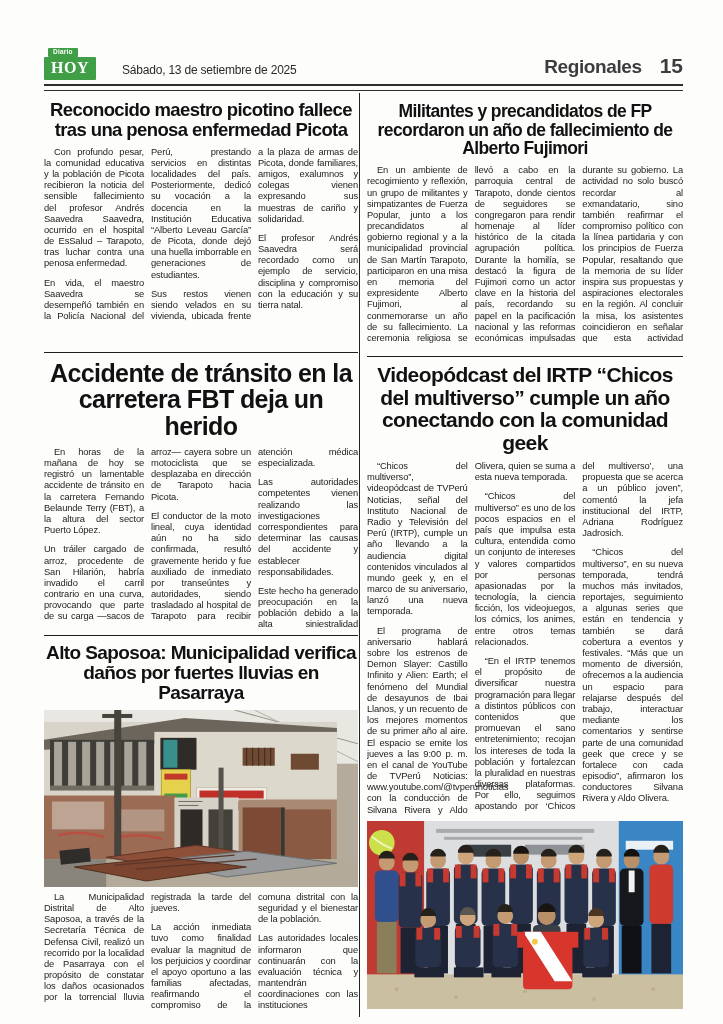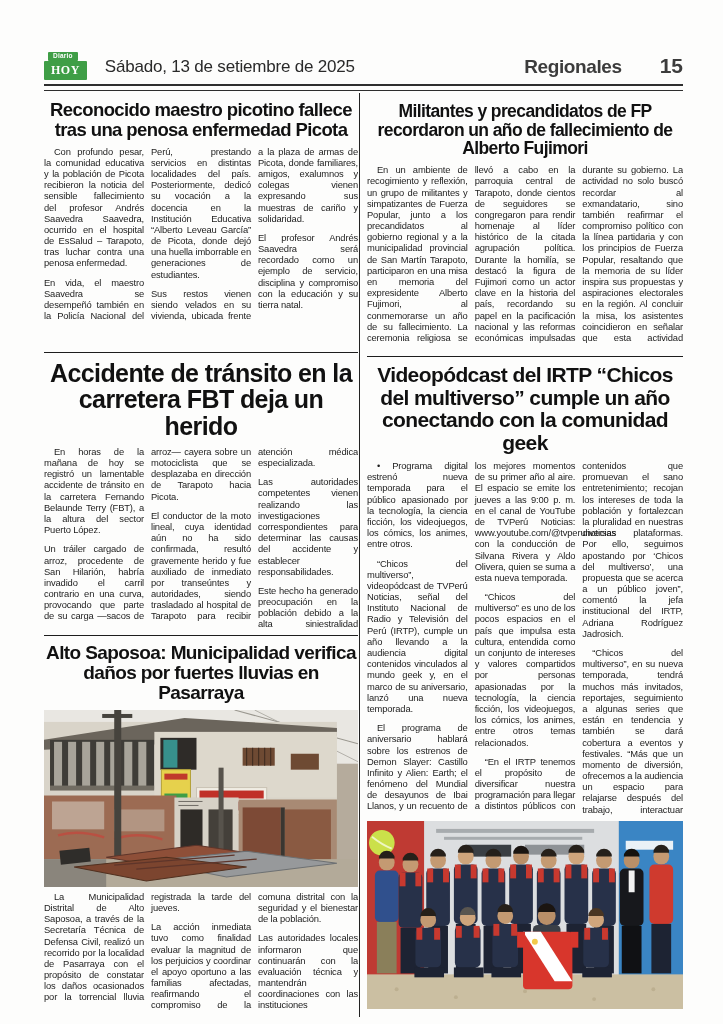--- a/index.html
+++ b/index.html
@@ -15,26 +15,26 @@
     overflow:hidden;
   }
   
   .header{display:flex;align-items:flex-end;height:36px;}
   .logo{display:flex;flex-direction:column;align-items:flex-start;line-height:1;}
   .logo-tab{
     background:#3f9e46;color:#fff;font-size:6.5px;font-weight:bold;
     padding:1.5px 5px;border-radius:1px;margin-left:4px;letter-spacing:.2px;
   }
   .logo-main{
-    background:#3f9e46;color:#fff;font-weight:bold;font-size:12px;
+    background:#3f9e46;color:#fff;font-weight:bold;font-size:16px;
     padding:3px 7px 4px;border-radius:1px;letter-spacing:.5px;
     font-family:"Liberation Serif","DejaVu Serif",serif;
   }
-  .date{font-size:17px;color:#2a2a2a;margin-left:18px;padding-bottom:3px;letter-spacing:-.2px;}
-  .header-right{margin-left:auto;display:flex;align-items:flex-end;gap:38px;padding-bottom:2px;justify-content:flex-end;}
+  .date{font-size:12px;color:#2a2a2a;margin-left:26px;padding-bottom:3px;letter-spacing:-.2px;}
+  .header-right{margin-left:auto;display:flex;align-items:flex-end;gap:18px;padding-bottom:2px;justify-content:flex-end;}
   .section-name{font-size:19px;font-weight:bold;color:#3c3c3c;letter-spacing:-.4px;}
   .page-number{font-size:21px;font-weight:bold;color:#3c3c3c;}
   .double-rule{height:4px;border-top:2.5px solid #2e2e2e;border-bottom:1.2px solid #2e2e2e;margin-top:4px;}
   
   .content{display:flex;margin-top:2px;}
   .col-left{width:316px;border-right:1.2px solid #222;padding-right:1px;box-sizing:border-box;}
   .col-right{flex:1;padding-left:7px;min-width:0;}
   .headline{
     text-align:center;font-weight:bold;color:#111;
     letter-spacing:-.6px;line-height:1.07;margin:7px 2px 6px;
@@ -204,21 +204,20 @@
         <div class="headline h-fujimori">Militantes y precandidatos de FP recordaron un año de fallecimiento de Alberto Fujimori</div>
         <div class="body-text t-fujimori">
           <p class="lead">En un ambiente de recogimiento y reflexión, un grupo de militantes y simpatizantes de Fuerza Popular, junto a los precandidatos al gobierno regional y a la municipalidad provincial de San Martín Tarapoto, participaron en una misa en memoria del expresidente Alberto Fujimori, al conmemorarse un año de su fallecimiento. La ceremonia religiosa se llevó a cabo en la parroquia central de Tarapoto, donde cientos de seguidores se congregaron para rendir homenaje al líder histórico de la citada agrupación política. Durante la homilía, se destacó la figura de Fujimori como un actor clave en la historia del país, recordando su papel en la pacificación nacional y las reformas económicas impulsadas durante su gobierno. La actividad no solo buscó recordar al exmandatario, sino también reafirmar el compromiso político con la línea partidaria y con los principios de Fuerza Popular, resaltando que la memoria de su líder inspira sus propuestas y aspiraciones electorales en la región. Al concluir la misa, los asistentes coincidieron en señalar que esta actividad fortalece la unidad partidaria y renuevan la esperanza de consolidar un proyecto político regional y provincial bajo la bandera del fujimorismo.</p>
         </div>
       </div>
       <hr class="rule">
 
       <div>
         <div class="headline h-irtp">Videopódcast del IRTP “Chicos del multiverso” cumple un año conectando con la comunidad geek</div>
         <div class="body-text irtp-text t-irtp">
-          <p>•  Programa digital estrenó nueva temporada para el público apasionado por la tecnología, la ciencia ficción, los videojuegos, los cómics, los animes, entre otros.</p>
           <p>“Chicos del multiverso”, videopódcast de TVPerú Noticias, señal del Instituto Nacional de Radio y Televisión del Perú (IRTP), cumple un año llevando a la audiencia digital contenidos vinculados al mundo geek y, en el marco de su aniversario, lanzó una nueva temporada.</p>
           <p>El programa de aniversario hablará sobre los estrenos de Demon Slayer: Castillo Infinito y Alien: Earth; el fenómeno del Mundial de desayunos de Ibai Llanos, y un recuento de los mejores momentos de su primer año al aire. El espacio se emite los jueves a las 9:00 p. m. en el canal de YouTube de TVPerú Noticias: www.youtube.com/@tvperunoticias con la conducción de Silvana Rivera y Aldo Olivera, quien se suma a esta nueva temporada.</p>
           <p>“Chicos del multiverso” es uno de los pocos espacios en el país que impulsa esta cultura, entendida como un conjunto de intereses y valores compartidos por personas apasionadas por la tecnología, la ciencia ficción, los videojuegos, los cómics, los animes, entre otros temas relacionados.</p>
           <p>“En el IRTP tenemos el propósito de diversificar nuestra programación para llegar a distintos públicos con contenidos que promuevan el sano entretenimiento; recojan los intereses de toda la población y fortalezcan la pluralidad en nuestras diversas plataformas. Por ello, seguimos apostando por ‘Chicos del multiverso’, una propuesta que se acerca a un público joven”, comentó la jefa institucional del IRTP, Adriana Rodríguez Jadrosich.</p>
           <p>“Chicos del multiverso”, en su nueva temporada, tendrá muchos más invitados, reportajes, seguimiento a algunas series que están en tendencia y también se dará cobertura a eventos y festivales. “Más que un momento de diversión, ofrecemos a la audiencia un espacio para relajarse después del trabajo, interactuar mediante los comentarios y sentirse parte de una comunidad geek que crece y se fortalece con cada episodio”, afirmaron los conductores Silvana Rivera y Aldo Olivera.</p>
 
         </div>
 
         <svg class="photo" viewBox="0 0 320 190" width="318" height="188" preserveAspectRatio="none" style="margin-top:4px;">
           <rect x="0" y="0" width="320" height="190" fill="#d7d9da"></rect>

